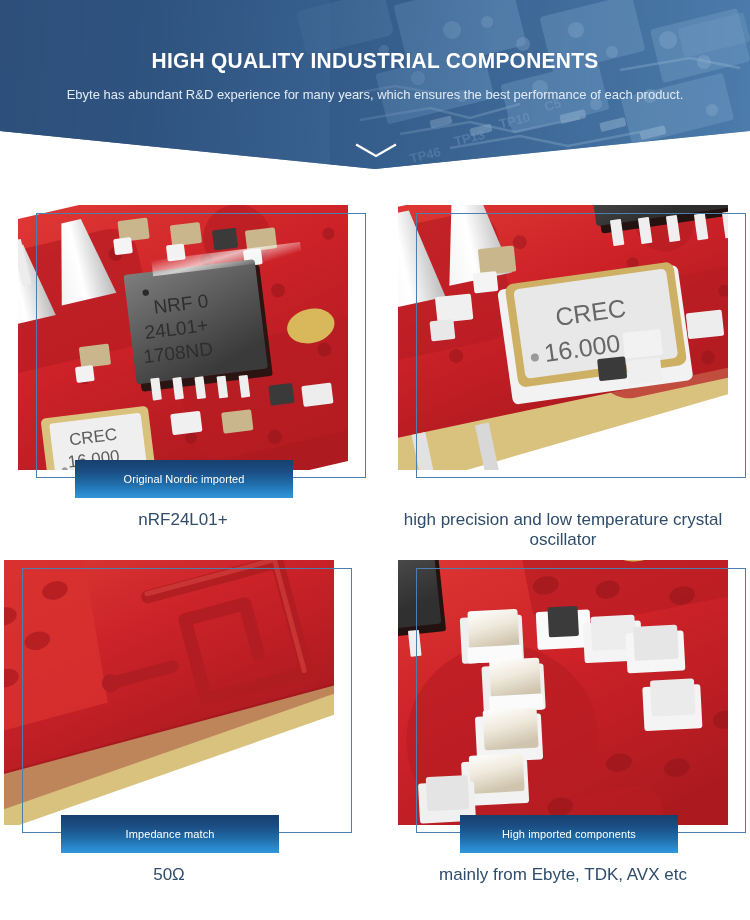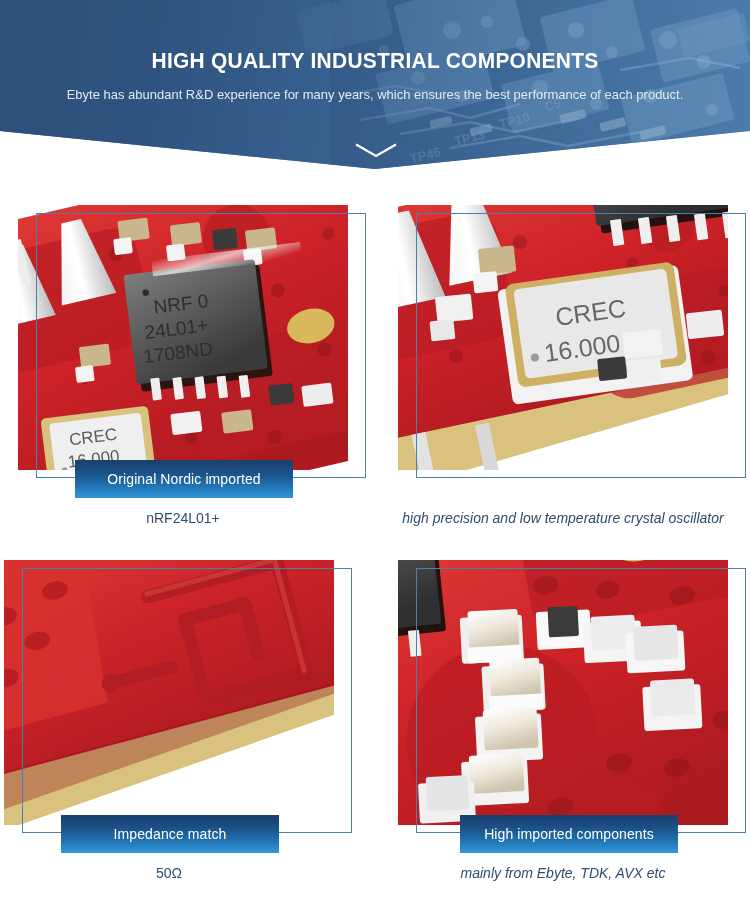--- a/index.html
+++ b/index.html
@@ -59,29 +59,29 @@
 
   .photo-wrap{position:absolute;left:0;top:0;width:330px;height:265px;overflow:hidden;background:#ffffff;}
   .photo-wrap svg{display:block;}
   .frame{
     position:absolute;left:18px;top:8px;width:330px;height:265px;
     border:1.3px solid #4d7fae;box-sizing:border-box;pointer-events:none;
   }
   .badge{
     position:absolute;left:57px;top:255px;width:218px;height:38px;
     background:linear-gradient(180deg,#17406e 0%,#1b4e84 30%,#1f6ca8 62%,#2a8ace 88%,#3497d8 100%);
-    color:#ffffff;font-size:14px;display:flex;align-items:center;justify-content:center;
+    color:#ffffff;font-size:11px;display:flex;align-items:center;justify-content:center;
     letter-spacing:.1px;
   }
   .card.c1 .badge,.card.c3 .badge{left:62px;}
   .caption{
     position:absolute;left:0;top:305px;width:330px;text-align:center;
-    color:#2f4c6b;font-size:14px;letter-spacing:0px;
-  }
-  .card.c1 .caption,.card.c3 .caption{left:-15px;width:360px;font-style:italic;}
+    color:#2f4c6b;font-size:17px;letter-spacing:0px;
+  }
+  .card.c1 .caption,.card.c3 .caption{left:-15px;width:360px;}
 </style>
 </head>
 <body>
 
 <div class="page">
 
   <div class="banner">
     <div class="banner-shape"></div>
 
     <div class="banner-texture">

